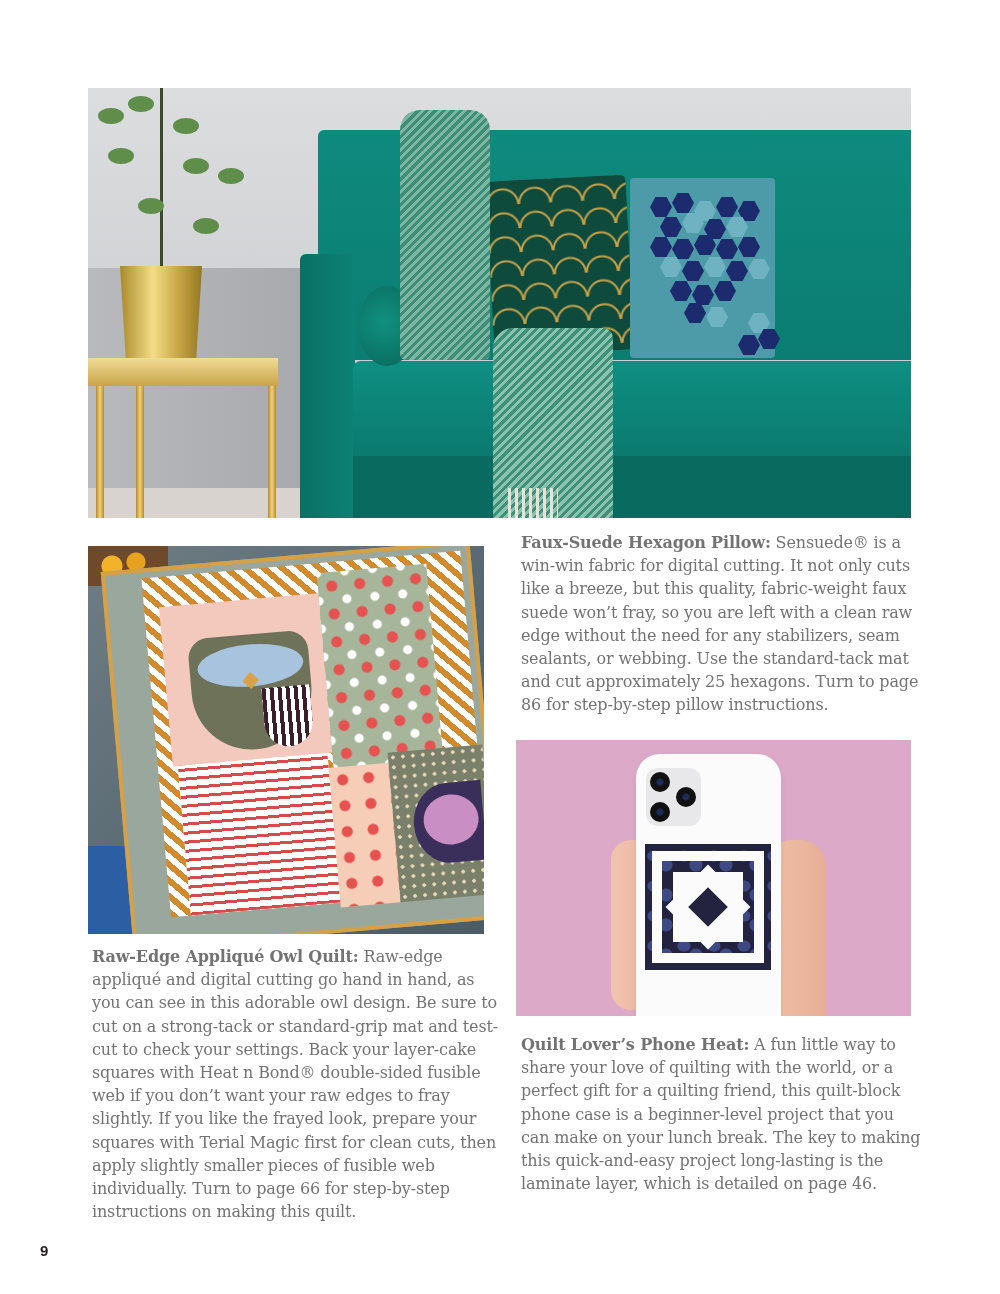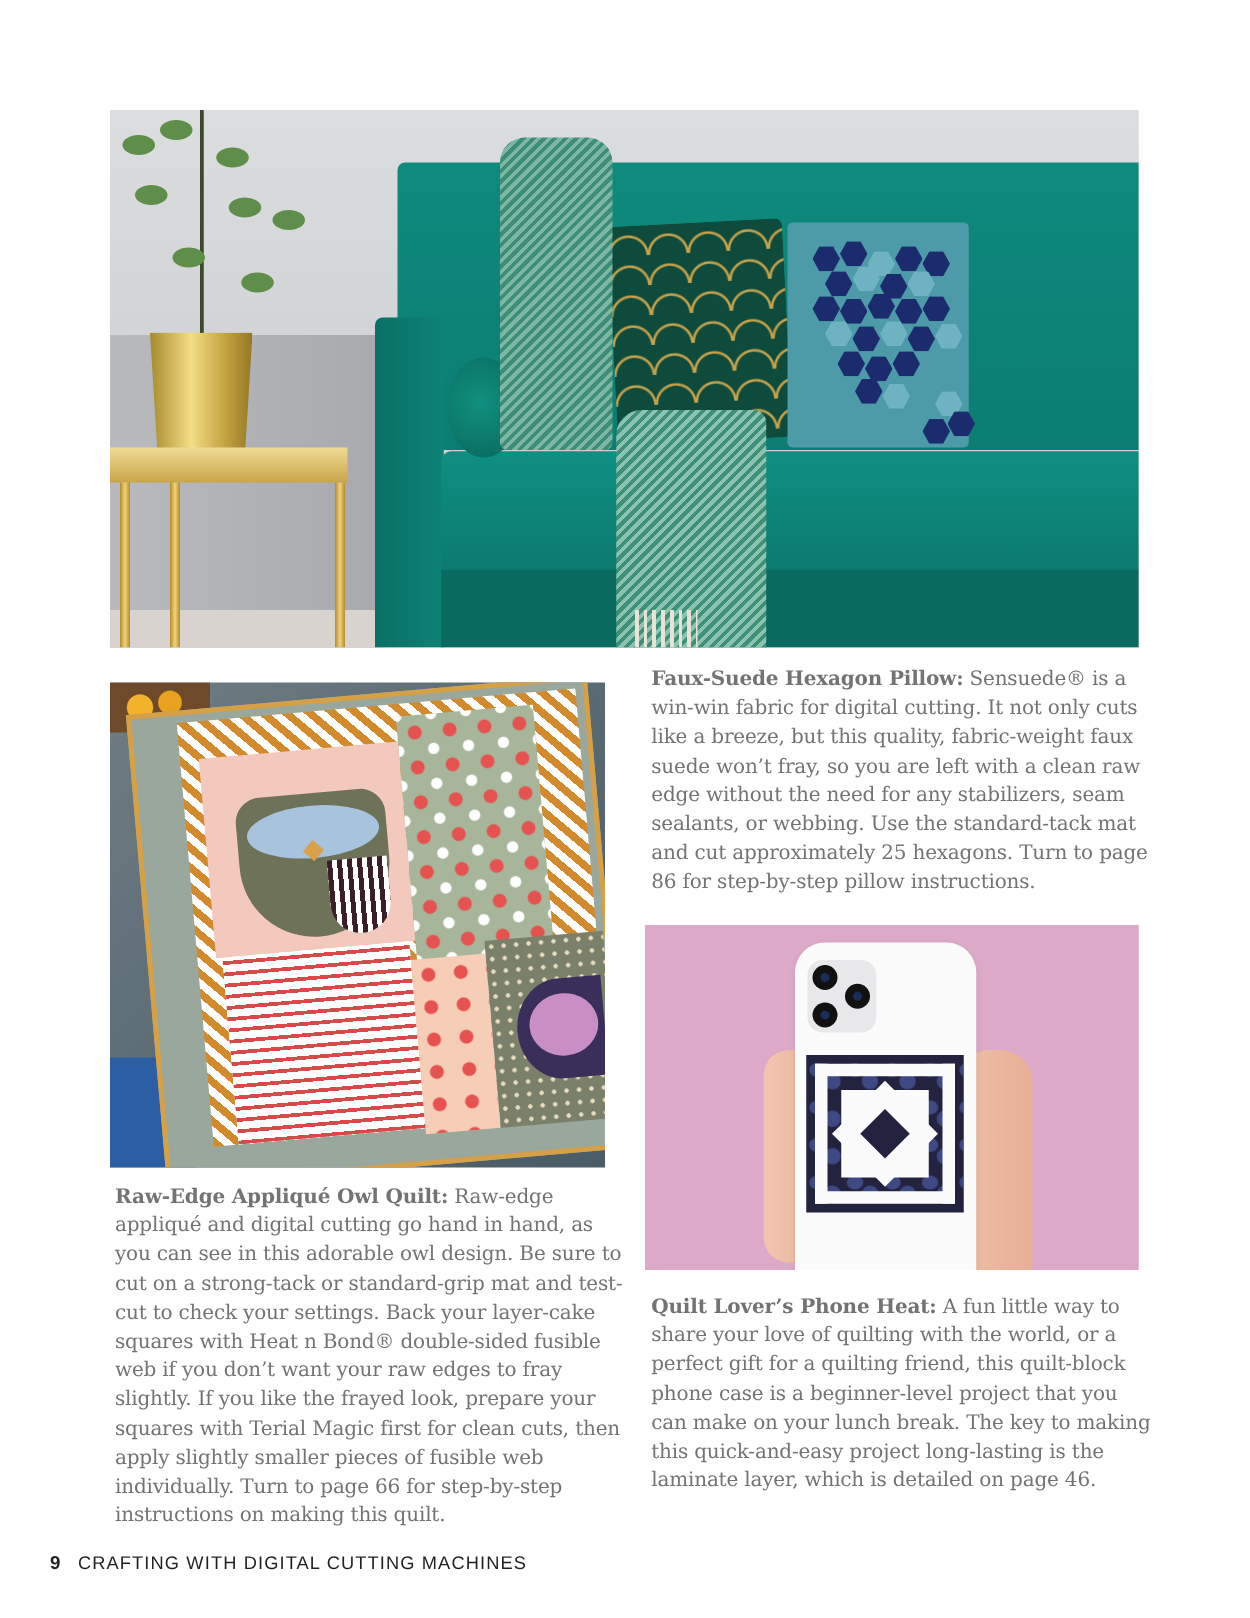--- a/index.html
+++ b/index.html
@@ -173,14 +173,13 @@
     <div class="w" style="left:33px;top:33px;width:60px;height:60px;transform:rotate(45deg);"></div>
     <div class="w" style="left:28px;top:28px;width:70px;height:70px;"></div>
     <div class="w" style="left:49px;top:49px;width:28px;height:28px;background:#23233f;transform:rotate(45deg);"></div>
   </div>
 </div>
 
 <p class="caption" id="caption-phone"><b>Quilt Lover’s Phone Heat:</b><span> A fun little way to share your love of quilting with the world, or a perfect gift for a quilting friend, this quilt-block phone case is a beginner-level project that you can make on your lunch break. The key to making this quick-and-easy project long-lasting is the laminate layer, which is detailed on page 46.</span></p>
 
 <div class="footer">
   <span class="page-num">9</span>
-  <span class="running-title">CRAFTING WITH DIGITAL CUTTING MACHINES</span>
 </div>
 
 </body></html>

